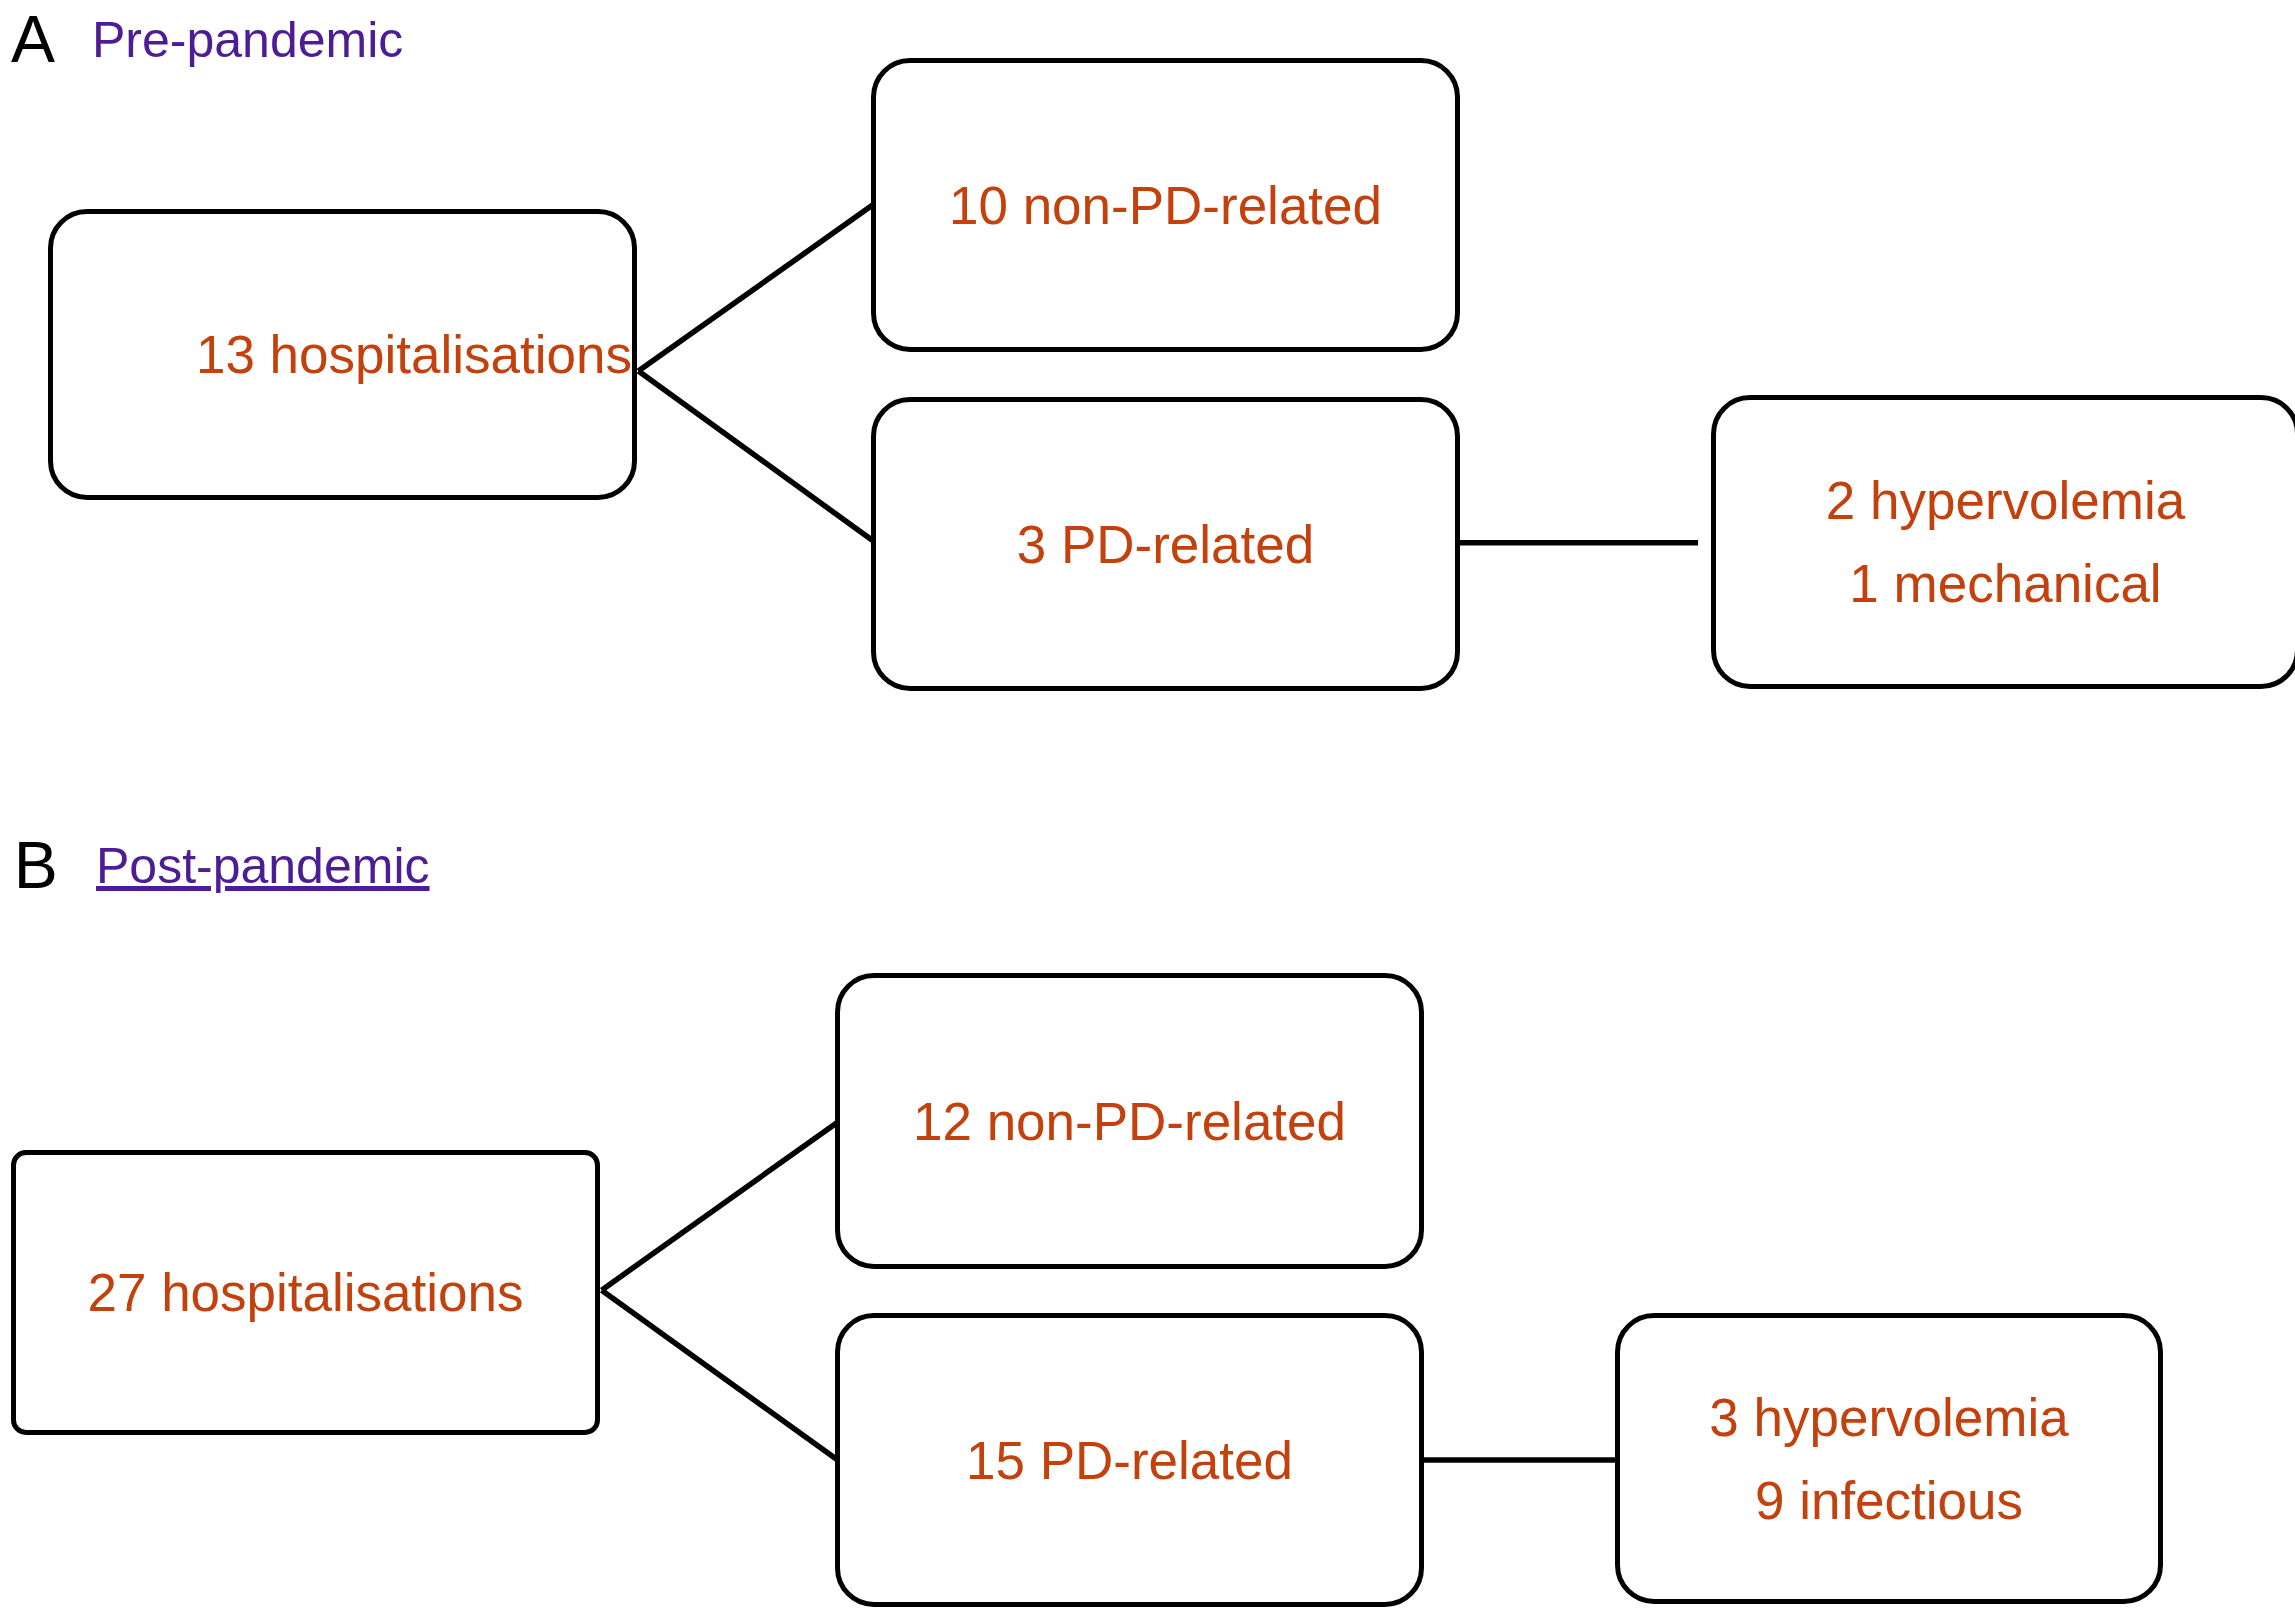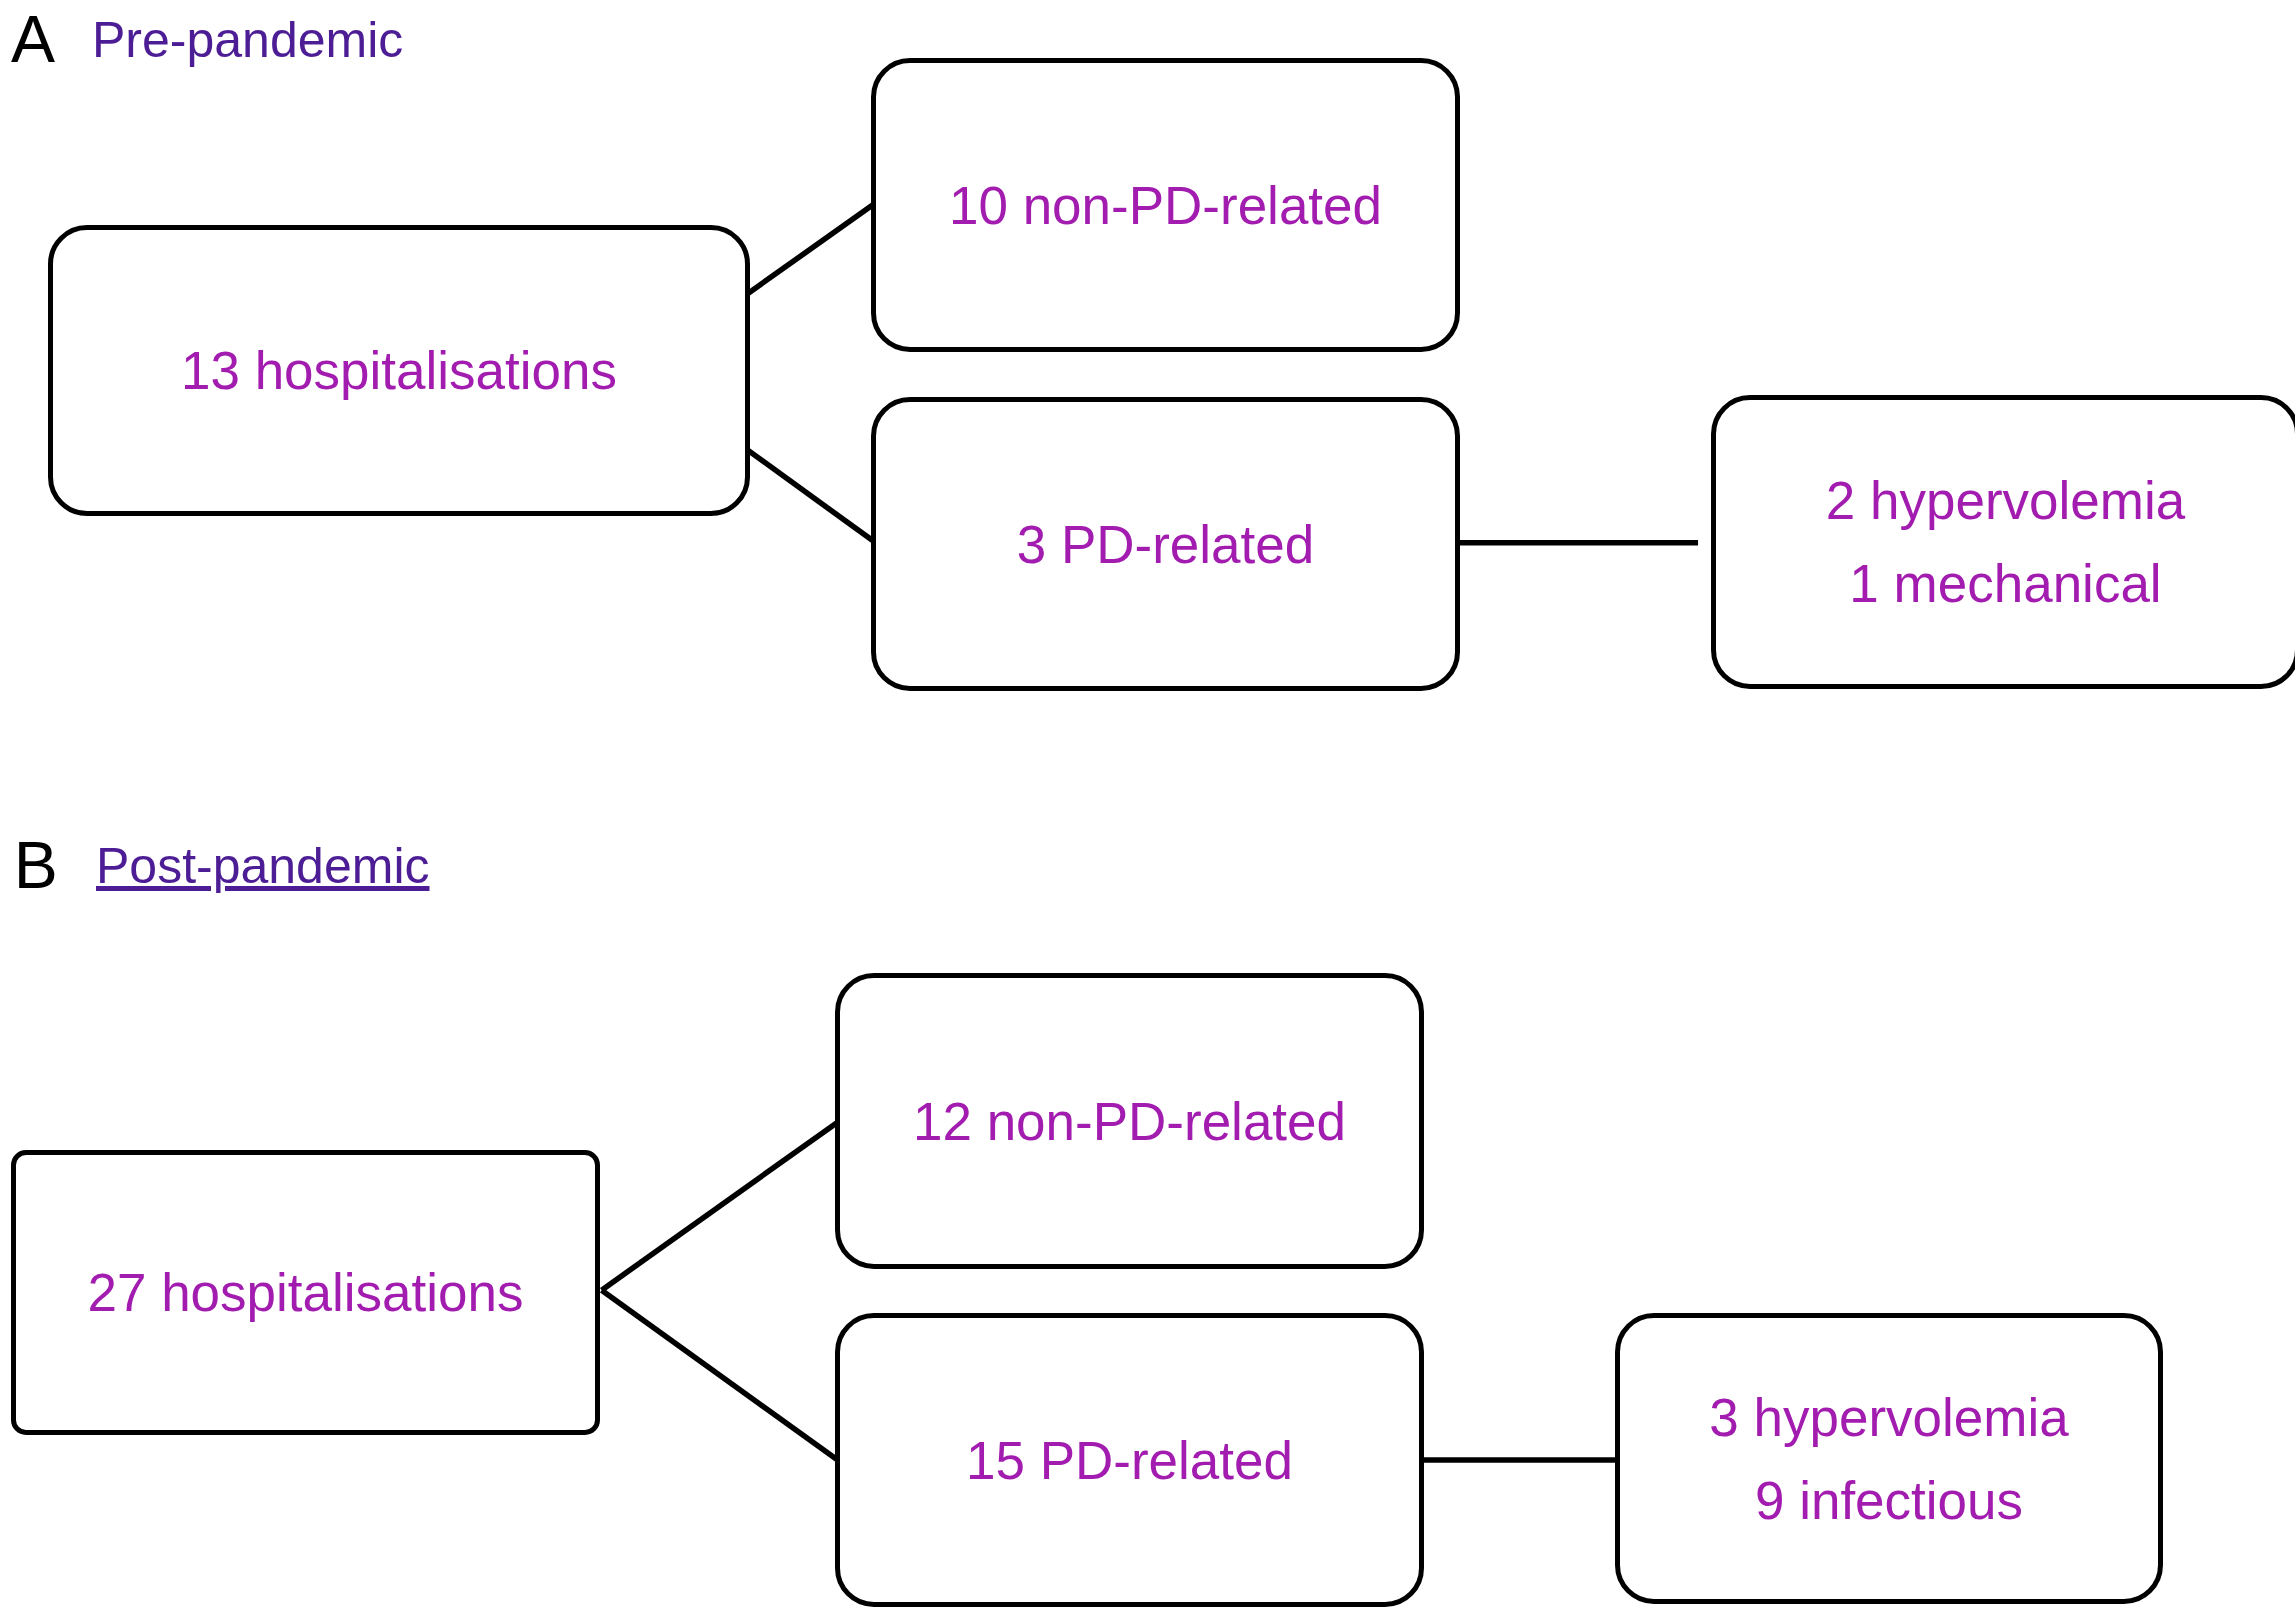--- a/index.html
+++ b/index.html
@@ -34,35 +34,35 @@
     border: 5.5px solid #000000;
     border-radius: 39px;
     background: #ffffff;
     display: flex;
     flex-direction: column;
     align-items: center;
     justify-content: center;
     text-align: center;
     font-size: 53px;
     line-height: 83px;
-    color: #a21caf;
+    color: #c2410c;
   }
   #connector-layer {
     position: absolute;
     left: 0;
     top: 0;
     width: 2296px;
     height: 1618px;
   }
   #connector-layer line {
     stroke: #000000;
     stroke-width: 6;
   }
   
-  #box-a-root  { left: 48px;   top: 225px;  width: 702px; height: 291px; }
+  #box-a-root  { left: 48px;   top: 209px;  width: 589px; height: 291px; align-items: flex-end; }
   #box-a-nonpd { left: 871px;  top: 58px;   width: 589px; height: 294px; }
   #box-a-pd    { left: 871px;  top: 397px;  width: 589px; height: 294px; }
   #box-a-detail{ left: 1695px; top: 395px;  width: 589px; height: 294px; margin-left: 16px; }
   #label-a { left: 11px;  top: 5.5px; }
   #title-a { left: 92px; top: 14.7px; }
   
   #box-b-root  { left: 11px;   top: 1150px; width: 589px; height: 285px; border-radius: 15px; }
   #box-b-nonpd { left: 835px;  top: 973px; width: 589px; height: 296px; }
   #box-b-pd    { left: 835px;  top: 1313px; width: 589px; height: 294px; }
   #box-b-detail{ left: 1615px; top: 1313px; width: 548px; height: 291px; }

